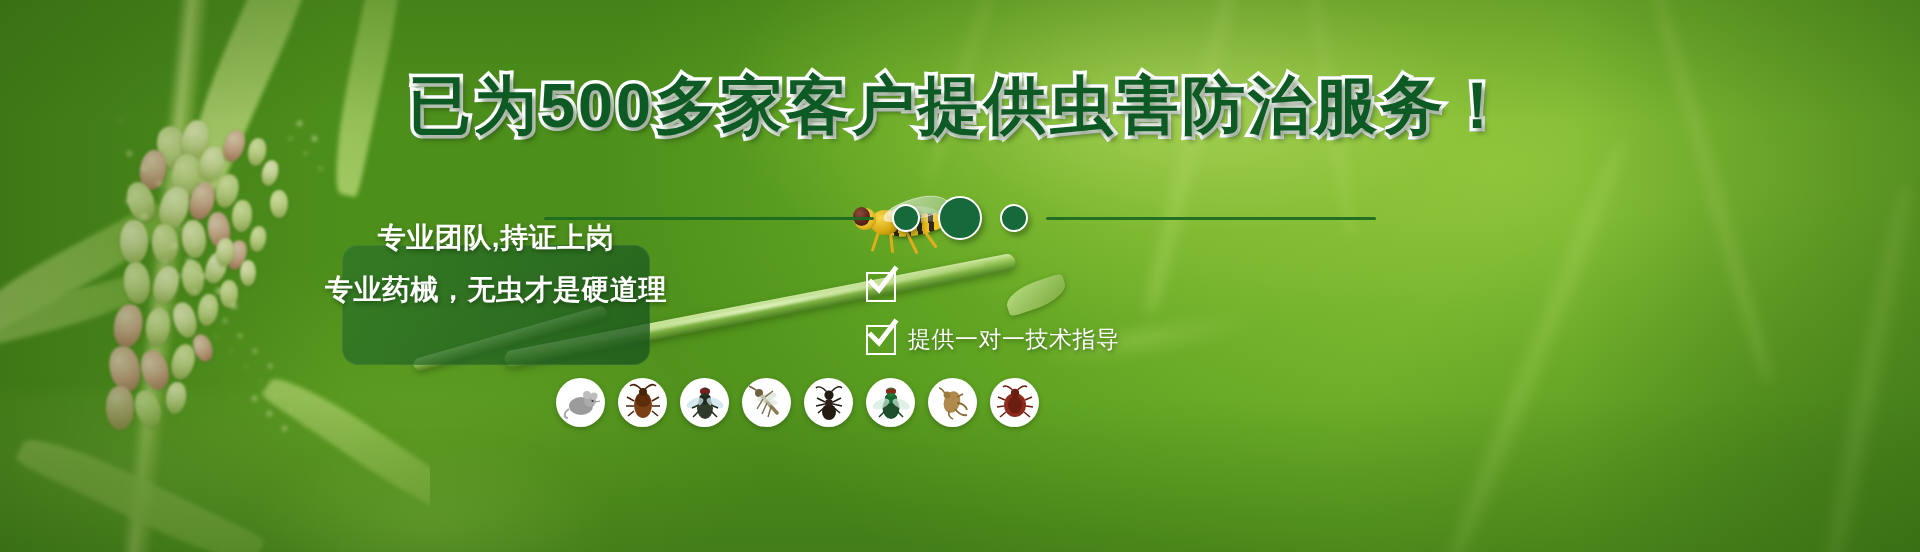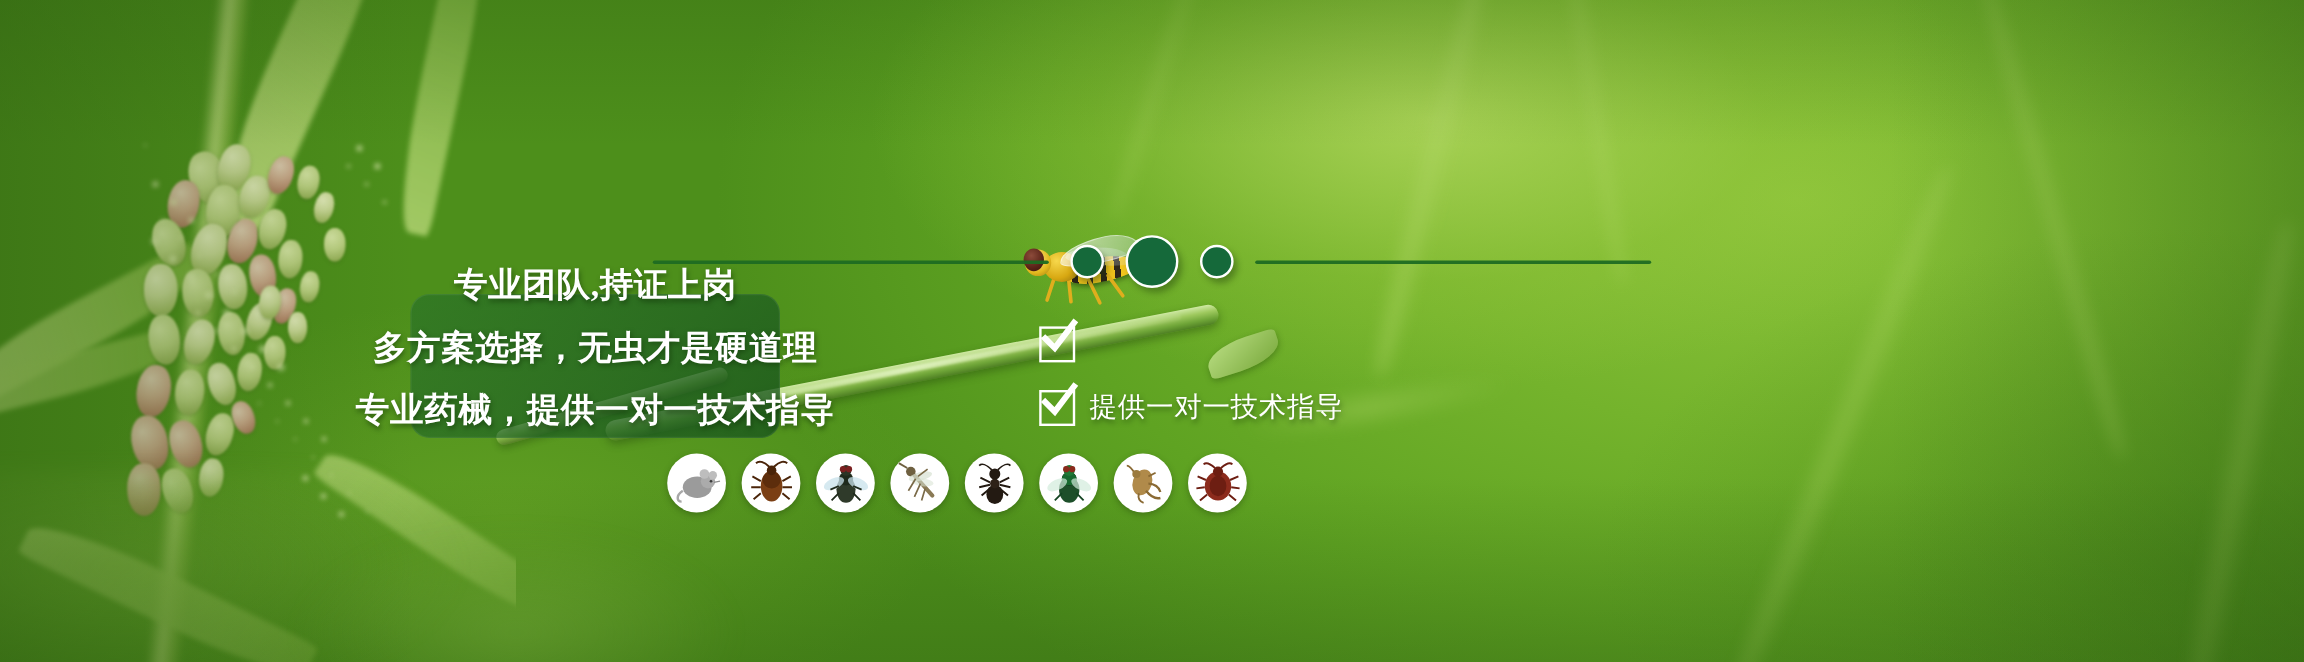--- a/index.html
+++ b/index.html
@@ -114,21 +114,21 @@
   .divider .ln{width:330px;height:3px;background:#1d6b22;opacity:.95;border-radius:2px;}
   .divider .dot{border-radius:50%;background:#15693a;border:2px solid #ffffff;
     box-shadow:3px 4px 5px rgba(30,60,10,.40);}
   .divider .dot.sm{width:24px;height:24px;}
   .divider .dot.lg{width:40px;height:40px;}
 
   
   .panel{position:absolute;left:342px;top:245px;width:308px;height:120px;
     border-radius:16px;
     background:linear-gradient(135deg,rgba(37,110,40,.62) 0%,rgba(30,95,34,.72) 60%,rgba(25,85,28,.80) 100%);
-    box-shadow:inset 0 0 0 1px rgba(255,255,255,.07);font-family:Liberation Serif, serif;}
+    box-shadow:inset 0 0 0 1px rgba(255,255,255,.07);}
   .panel .lines{position:absolute;left:0;right:0;top:-26px;display:flex;flex-direction:column;align-items:center;gap:14px;}
   .panel .l{color:#ffffff;font-weight:bold;white-space:nowrap;
     text-shadow:1px 2px 4px rgba(15,45,5,.55);}
   .panel .l1{font-size:28px;letter-spacing:.5px;}
   .panel .l2{font-size:28px;letter-spacing:.5px;}
   .panel .l3{font-size:28px;letter-spacing:.5px;}
 
   
   .checks{position:absolute;left:866px;top:272px;display:flex;flex-direction:column;gap:22px;}
   .chk{display:flex;align-items:center;gap:12px;}
@@ -274,34 +274,36 @@
     <div class="leg lg4"></div>
     <div class="thorax"></div>
     <div class="wing"></div>
     <div class="wing2"></div>
     <div class="head"></div>
     <div class="eye"></div>
   </div>
 
   <div class="bg-vign"></div>
 
+  <div class="headline">
+    <span class="inner">已为500多家客户提供虫害防治服务！</span>
+  </div>
 
   <div class="divider">
     <span class="ln"></span>
     <span class="dot sm"></span>
     <span class="dot lg"></span>
     <span class="dot sm"></span>
     <span class="ln"></span>
   </div>
 
   <div class="panel">
     <div class="lines">
       <div class="l l1">专业团队,持证上岗</div>
-      <div class="l l2">多方案选择，无虫才是硬道理</div>
-      <div class="l l3">专业药械，提供一对一技术指导</div>
+      <div class="l l2">专业药械，无虫才是硬道理</div>
     </div>
   </div>
 
   <div class="checks">
     <div class="chk">
       <span class="box">
         <svg viewBox="0 0 34 34">
             <path d="M6 17 L14 25 L30 4" fill="none" stroke="#ffffff" stroke-width="5" stroke-linecap="square"></path>
           </svg>
       </span>

